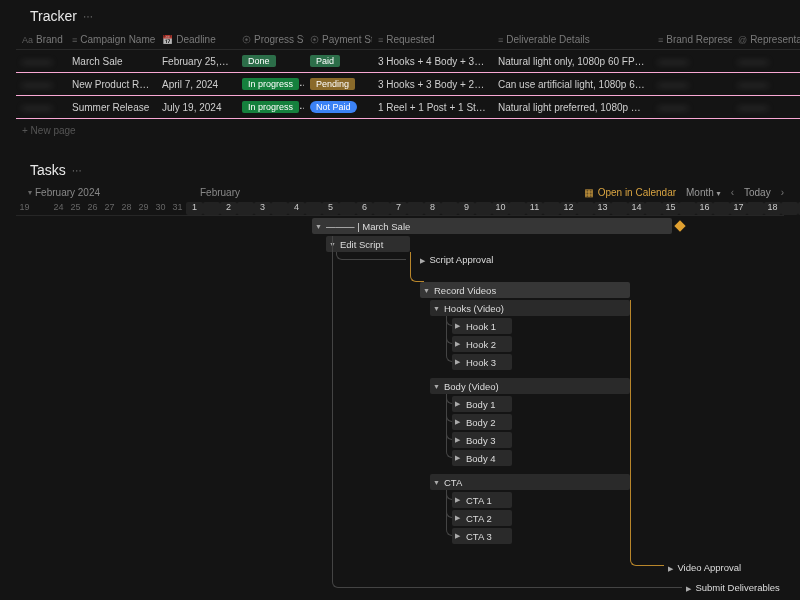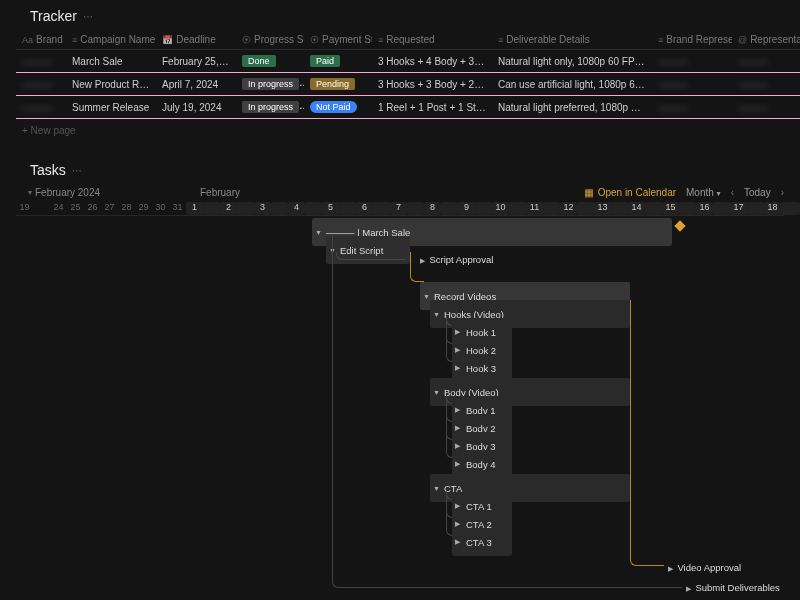--- a/index.html
+++ b/index.html
@@ -48,21 +48,21 @@
   }
   .blur { filter: blur(3px); color:#888; }
   .pill {
     display: inline-block;
     border-radius: 2px;
     padding: 1px 6px;
     font-size: 9px;
     color: #fff;
   }
   .pill.done { background:#2c6e49; }
-  .pill.inprog { background:#404040; }
+  .pill.inprog { background:#15803d; }
   .pill.paid { background:#2c6e49; }
   .pill.pending { background:#8a6a2a; color:#fff; }
   .pill.notpaid { background:#3b82f6;border-radius:6px; }
   .newpage { color:#555; font-size:10px; padding:6px 6px 0; }
   
   .tasks-header { display:flex; align-items:center; }
   .timeline-wrap { padding: 0 16px; }
   .month-row { display:flex; align-items:center; font-size:10px; color:#888; height:16px; position:relative; }
   .month-label { position:absolute; }
   .month-jan { left: 12px; display:flex; align-items:center; gap:3px;}
@@ -84,21 +84,21 @@
   .day { width:17px; text-align:center; flex:0 0 17px; }
   .day.curr { color:#ccc; background:#222; border-radius:2px; }
   
   .gantt {
     position:relative;
     height: 420px;
     margin-top:0;
   }
   .bar {
     position:absolute;
-    height:28px;
+    height:16px;
     background:#2e2e2e;
     border-radius:2px;
     display:flex;
     align-items:center;
     padding-left:14px;
     font-size:9.5px;
     color:#ddd;
     cursor:pointer;
   }
   .bar.parent { background:#363636; }

